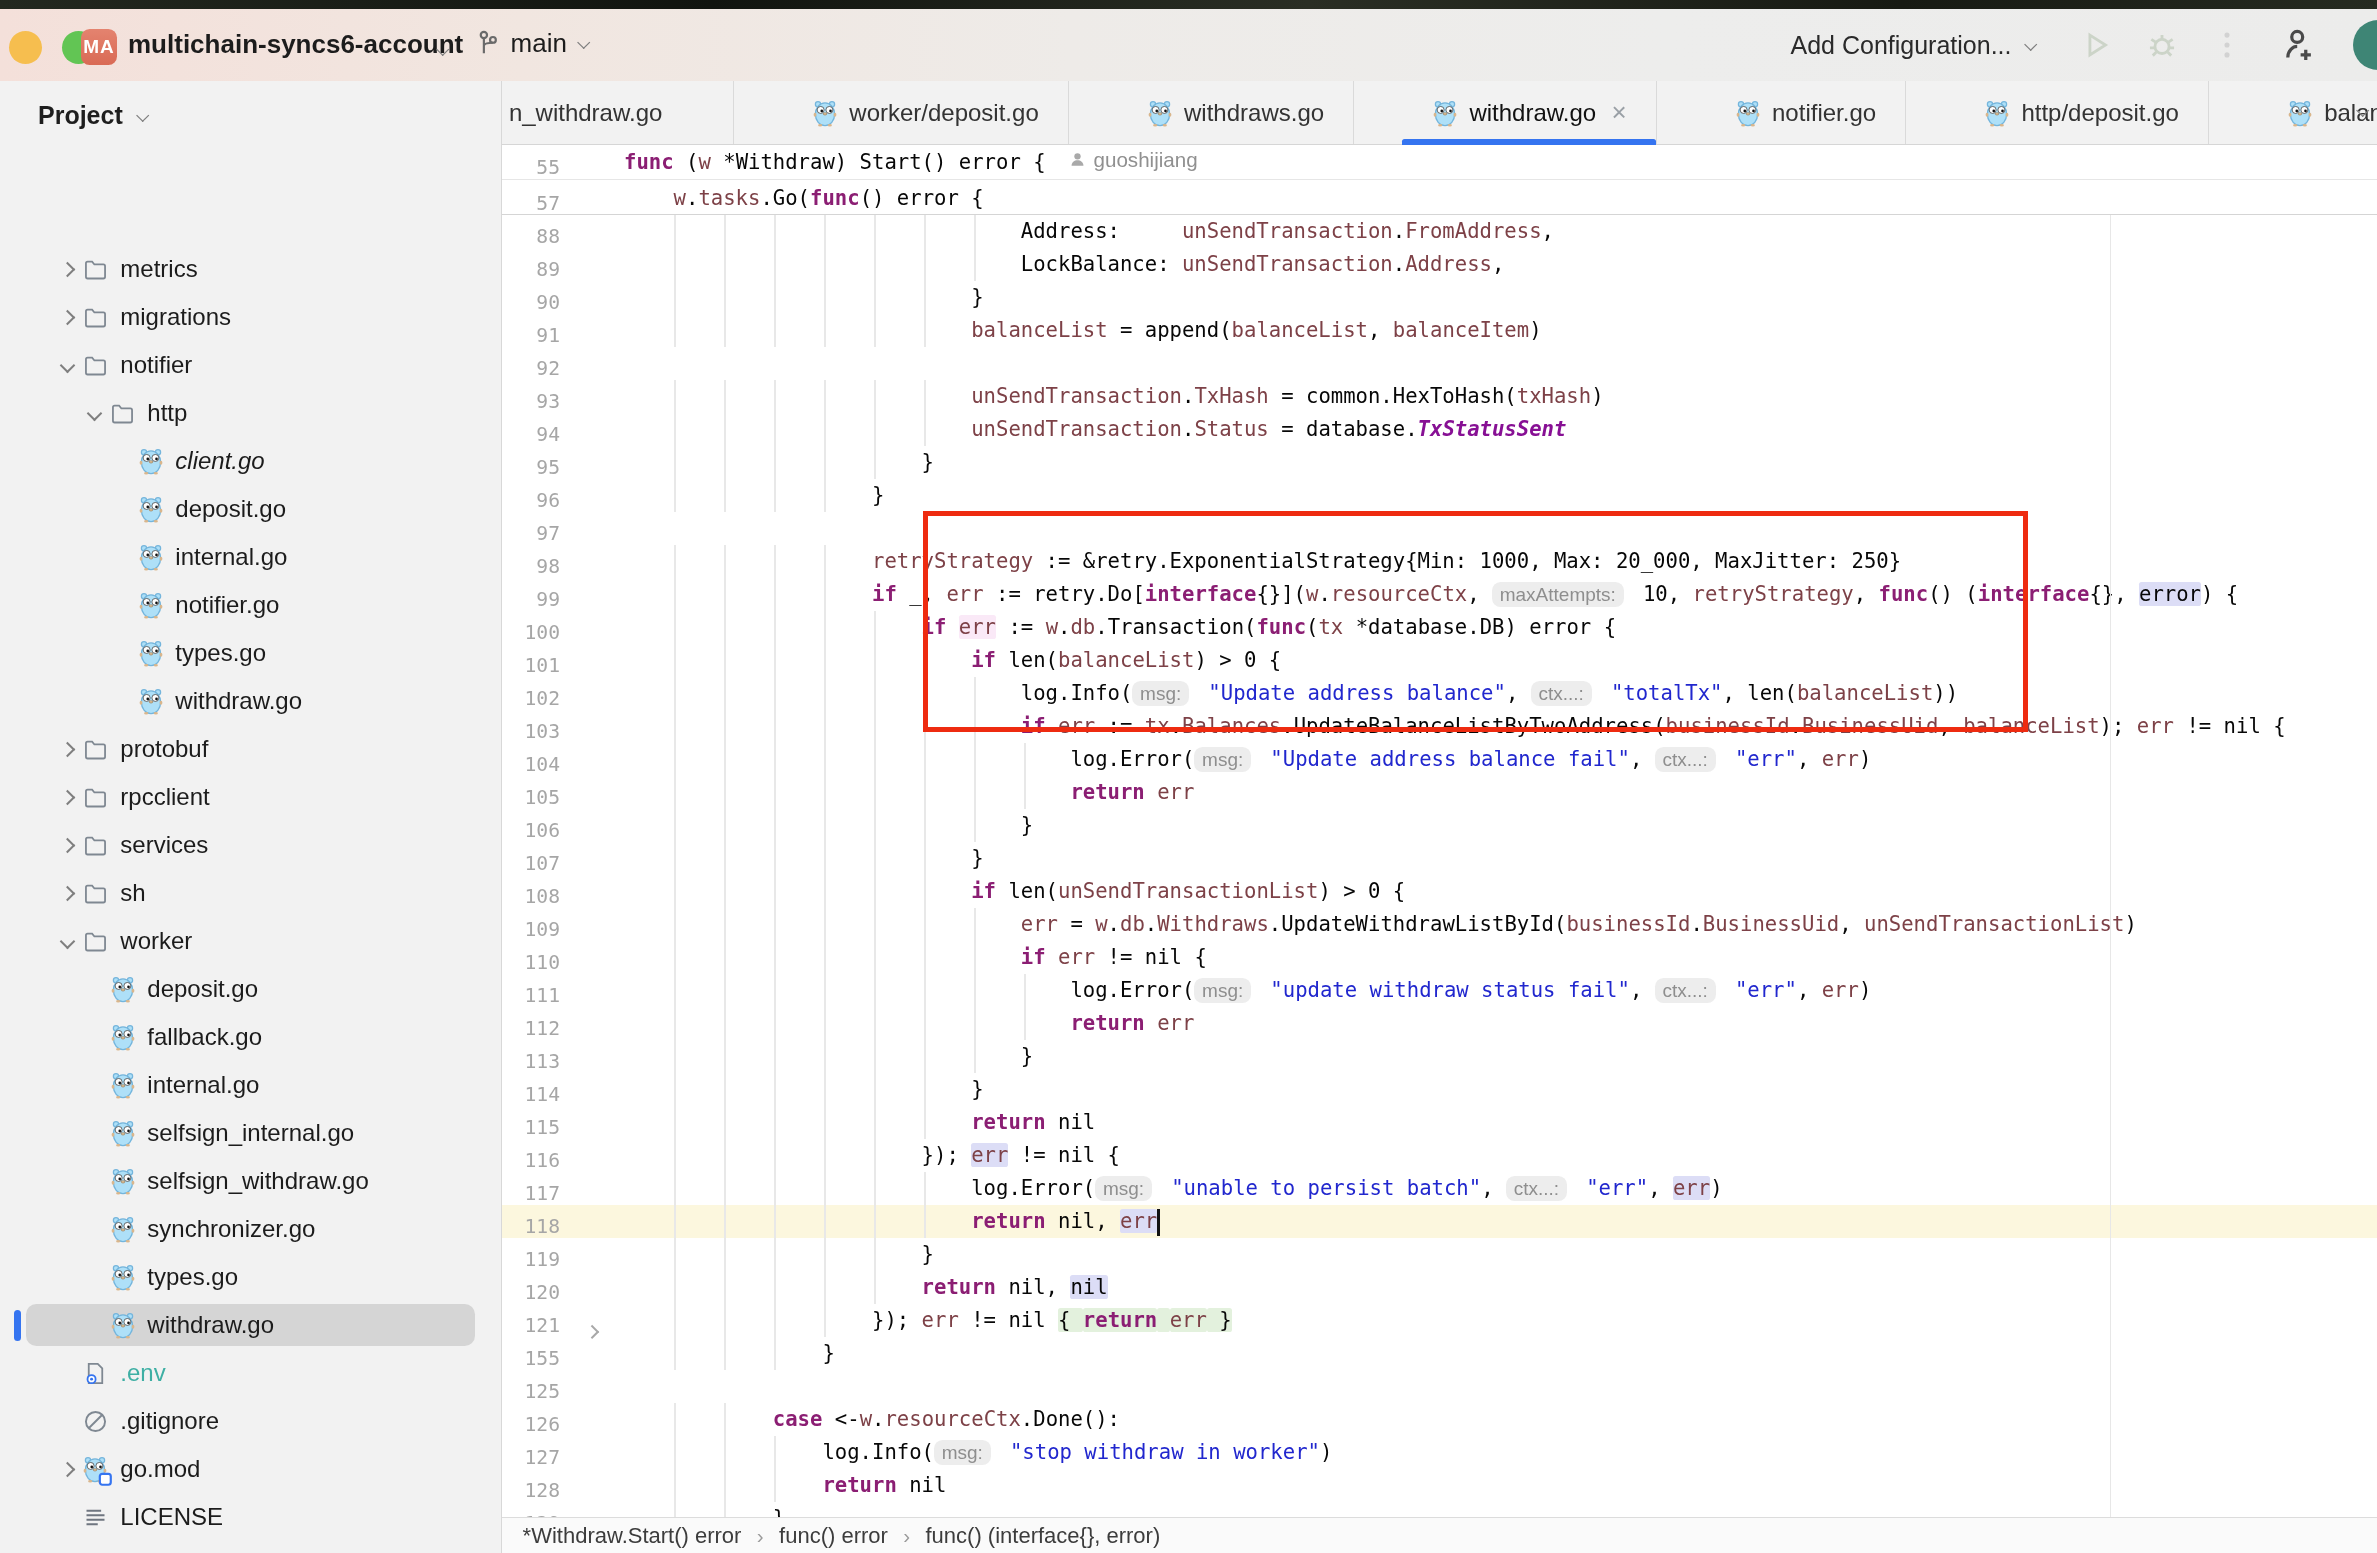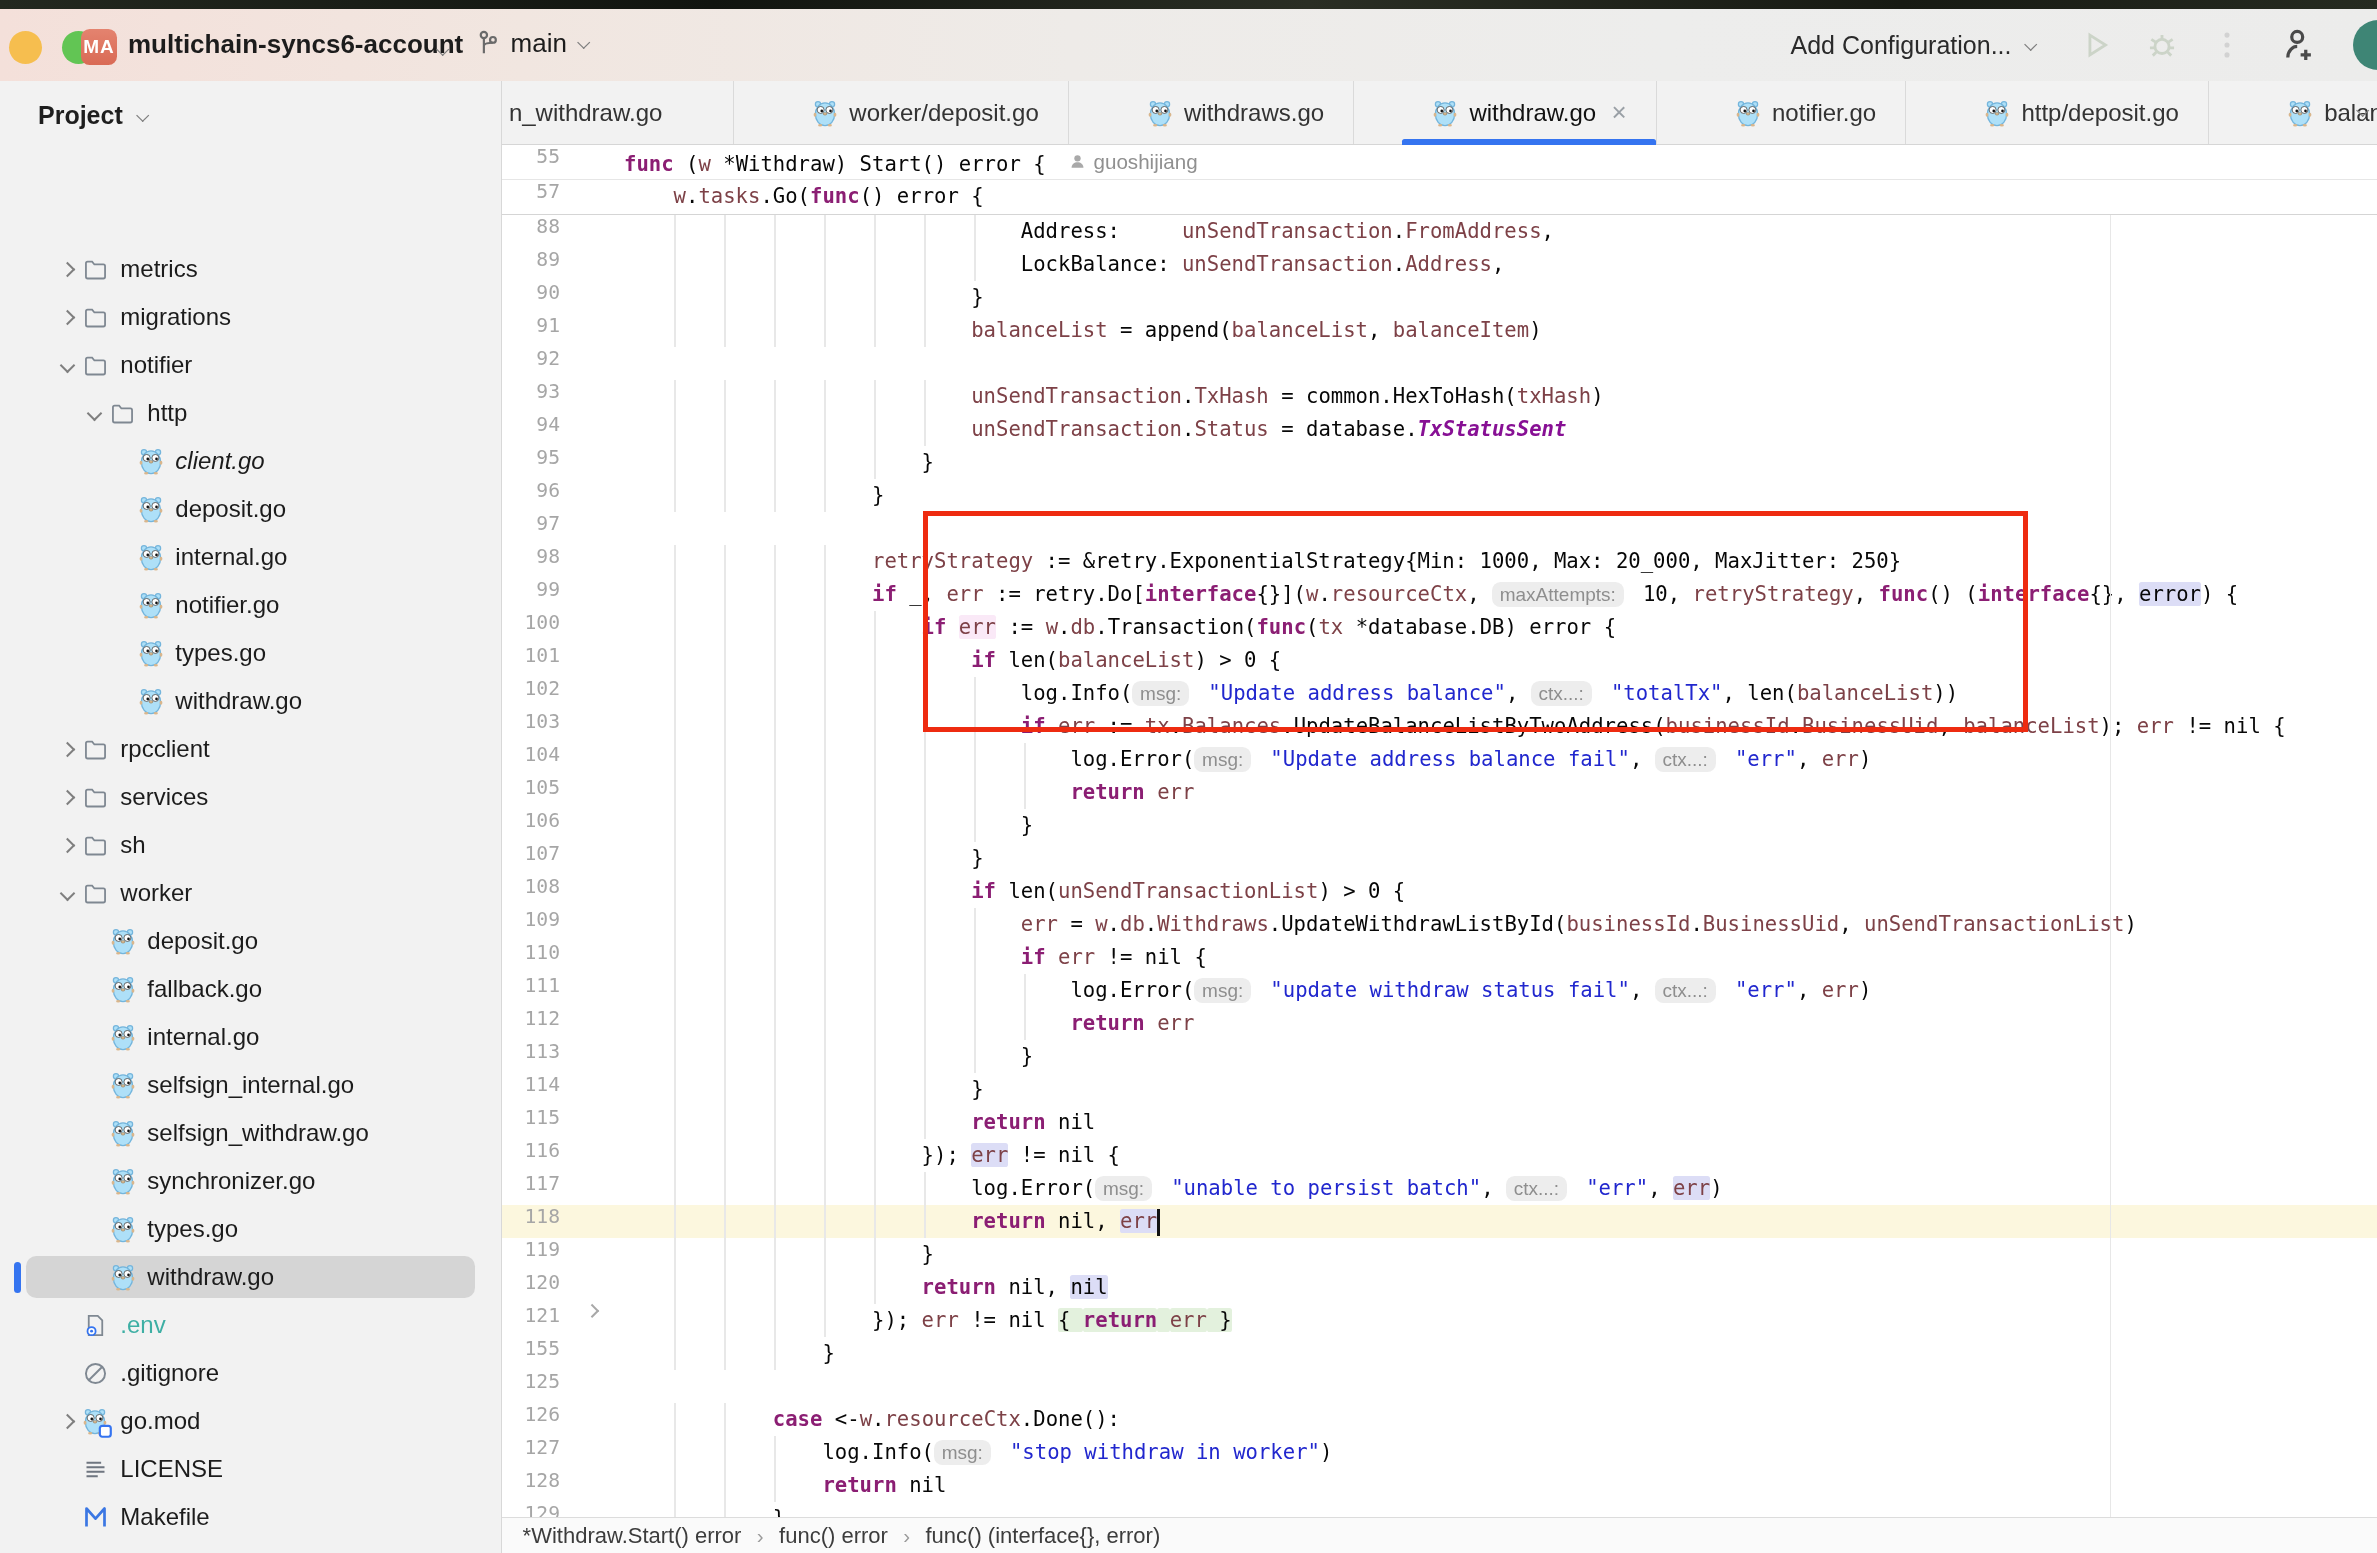--- a/index.html
+++ b/index.html
@@ -63,21 +63,21 @@
   .tab.cut { width:232px; flex:none; justify-content:flex-start; padding:0 6.9px; overflow:hidden; }
   .tab.trunc { flex:none; width:103px; overflow:hidden; justify-content:flex-start; border-right:none; }
   .fadechar { color:#c2c2c2; }
   .tab-overflow-chev { position:absolute; right:6.9px; top:22px; }
   
   .sticky { position:absolute; left:0; top:64px; width:100%; height:70px; background:#fff;
     border-bottom:0.9px solid #d5d5d5; z-index:3; }
   .sticky .cl:first-child { border-bottom:0.9px solid #e6e6e6; }
   .codepane { position:absolute; left:0; top:134px; width:100%; height:1302px; overflow:hidden; }
   .margin-guide { position:absolute; left:1608px; top:64px; bottom:36px; width:0.9px; background:#e7e7e7; z-index:1; }
-  .cl { height:33px; display:flex; align-items:flex-start; position:relative; }
+  .cl { height:33px; display:flex; align-items:flex-end; position:relative; }
   .cl.cur { background:#fcf7de; }
   .sticky .cl { height:35px; }
   .ln { width:58px; text-align:right; font-family:"DejaVu Sans Mono", monospace; font-size:19.7px;
     color:#a6a6a6; flex:none; }
   .foldc { width:64px; flex:none; display:flex; align-items:center; justify-content:center; }
   .fold-arrow { width:10.3px; height:10.3px; border-right:2.6px solid #a8a8a8; border-top:2.6px solid #a8a8a8;
     transform:rotate(45deg); margin-top:1.7px; }
   .ct { font-family:"DejaVu Sans Mono", monospace; font-size:20.6px; white-space:pre; margin:0;
     line-height:33px; }
   .t-p { color:#070707; } .t-k { color:#8b1e73; font-weight:bold; }
@@ -339,20 +339,33 @@
         <div class="trow">
           <div class="cell" style="padding-left: 54px;">
             <span class="chev-slot">
               <span class="t-chev-r"></span>
             </span>
             <span class="ticon">
               <svg width="27" height="27" viewBox="0 0 24 24">
                 <path d="M3.5 6.5 a1.5 1.5 0 0 1 1.5 -1.5 h4 l2 2.5 h8 a1.5 1.5 0 0 1 1.5 1.5 v9.5 a1.5 1.5 0 0 1 -1.5 1.5 h-14 a1.5 1.5 0 0 1 -1.5 -1.5 Z" fill="none" stroke="#7f8892" stroke-width="1.6"></path>
               </svg>
             </span>
+            <span>protobuf</span>
+          </div>
+        </div>
+        <div class="trow">
+          <div class="cell" style="padding-left: 54px;">
+            <span class="chev-slot">
+              <span class="t-chev-r"></span>
+            </span>
+            <span class="ticon">
+              <svg width="27" height="27" viewBox="0 0 24 24">
+                <path d="M3.5 6.5 a1.5 1.5 0 0 1 1.5 -1.5 h4 l2 2.5 h8 a1.5 1.5 0 0 1 1.5 1.5 v9.5 a1.5 1.5 0 0 1 -1.5 1.5 h-14 a1.5 1.5 0 0 1 -1.5 -1.5 Z" fill="none" stroke="#7f8892" stroke-width="1.6"></path>
+              </svg>
+            </span>
             <span>rpcclient</span>
           </div>
         </div>
         <div class="trow">
           <div class="cell" style="padding-left: 54px;">
             <span class="chev-slot">
               <span class="t-chev-r"></span>
             </span>
             <span class="ticon">
               <svg width="27" height="27" viewBox="0 0 24 24">

